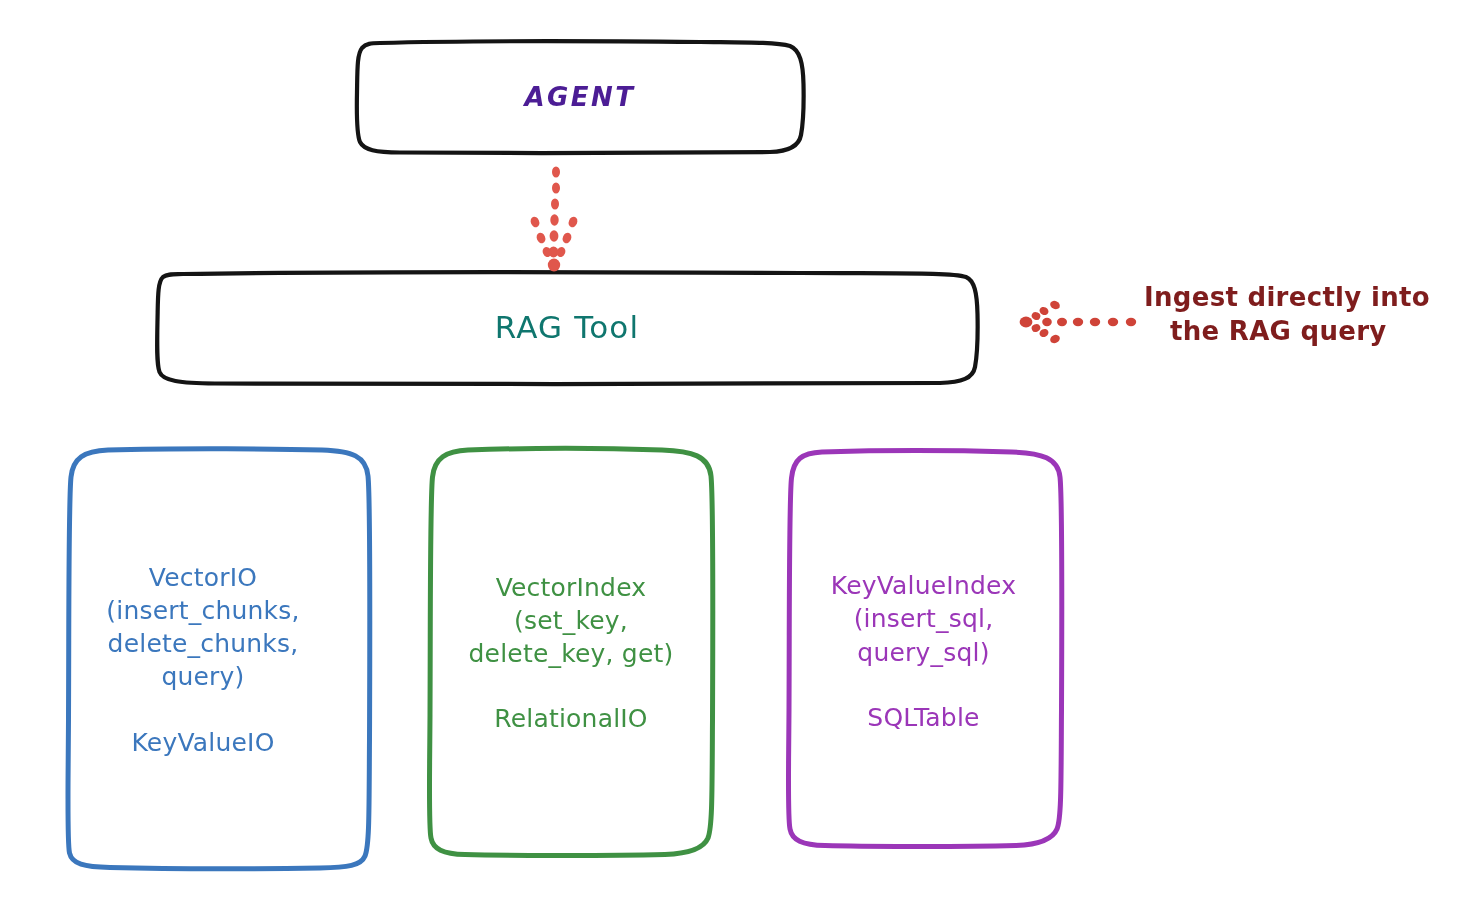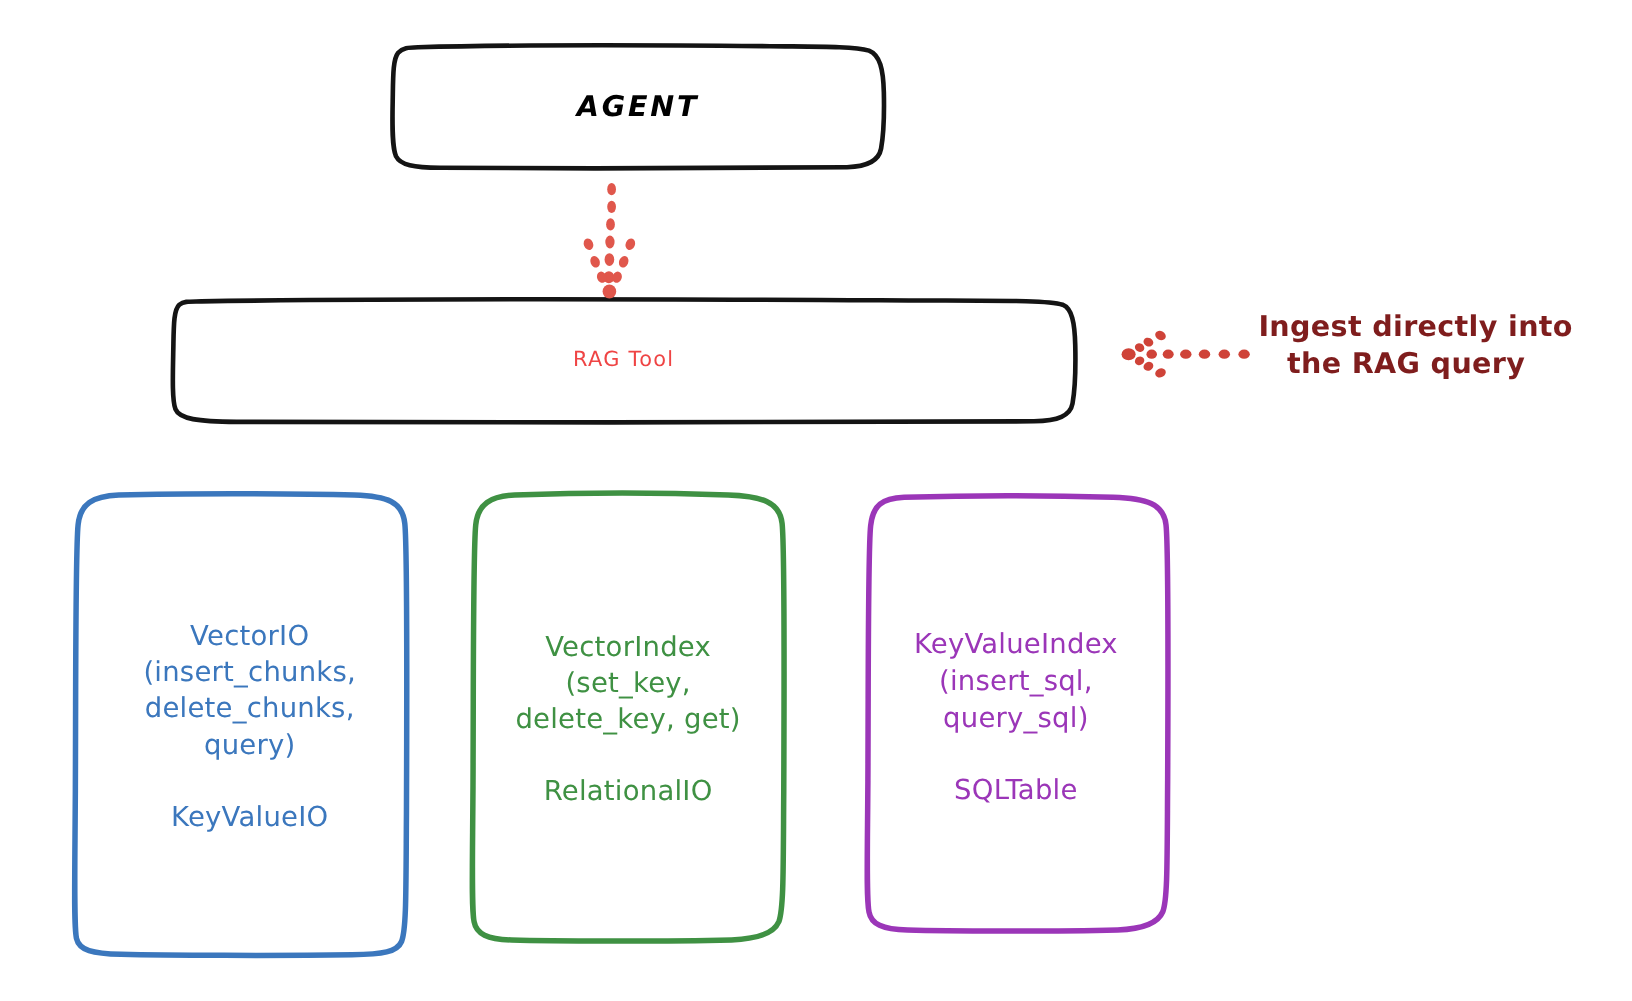--- a/index.html
+++ b/index.html
@@ -44,41 +44,41 @@
   #agent-node {
     left: 357px;
     top: 42px;
     width: 446px;
     height: 112px;
   }
   #agent-node .node-label {
     font-size: 26px;
     font-weight: 600;
     font-style: italic;
-    color: #000000;
+    color: #4c1d95;
     letter-spacing: 2.5px;
   }
 
   
   #rag-tool-node {
     left: 157px;
     top: 272px;
     width: 820px;
     height: 111px;
   }
   #rag-tool-node .node-label {
-    font-size: 19px;
+    font-size: 31px;
     font-weight: 500;
-    color: #ef4444;
+    color: #0f766e;
     letter-spacing: 1.2px;
   }
 
   
   #vectorio-node {
-    left: 76px;
+    left: 52px;
     top: 449px;
     width: 302px;
     height: 419px;
   }
   #keyvalueio-node {
     left: 429px;
     top: 449px;
     width: 284px;
     height: 406px;
   }

